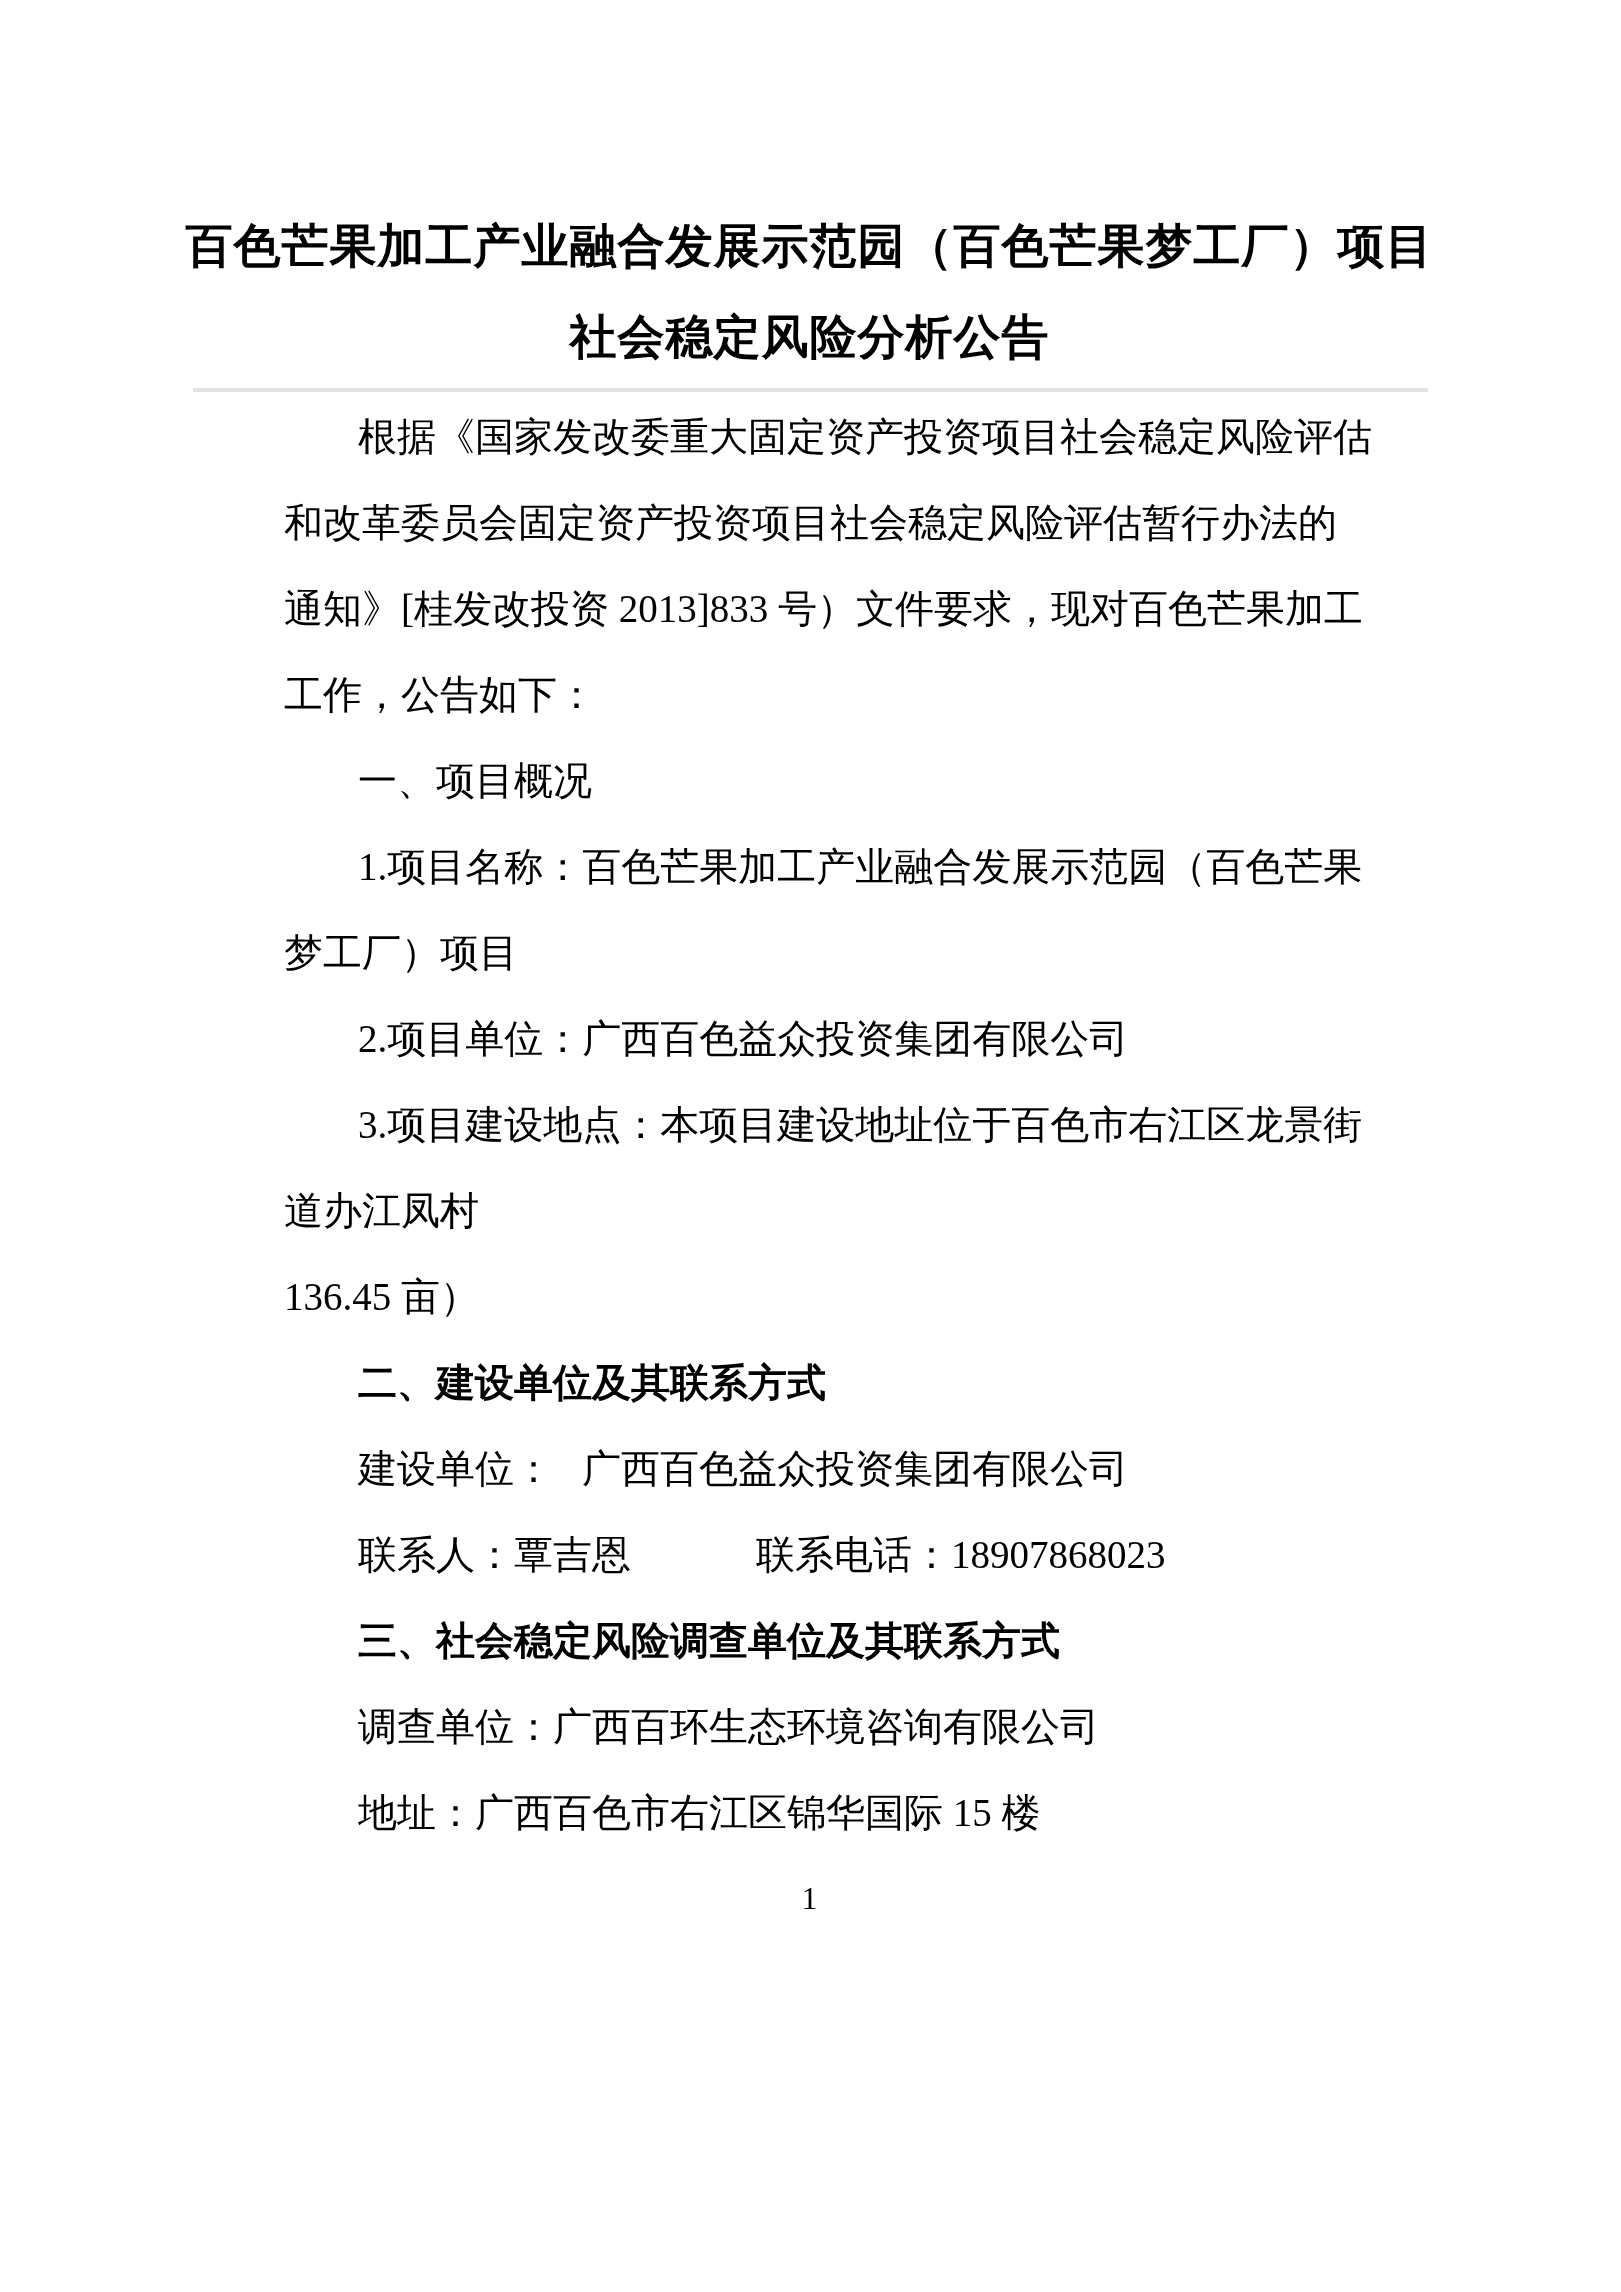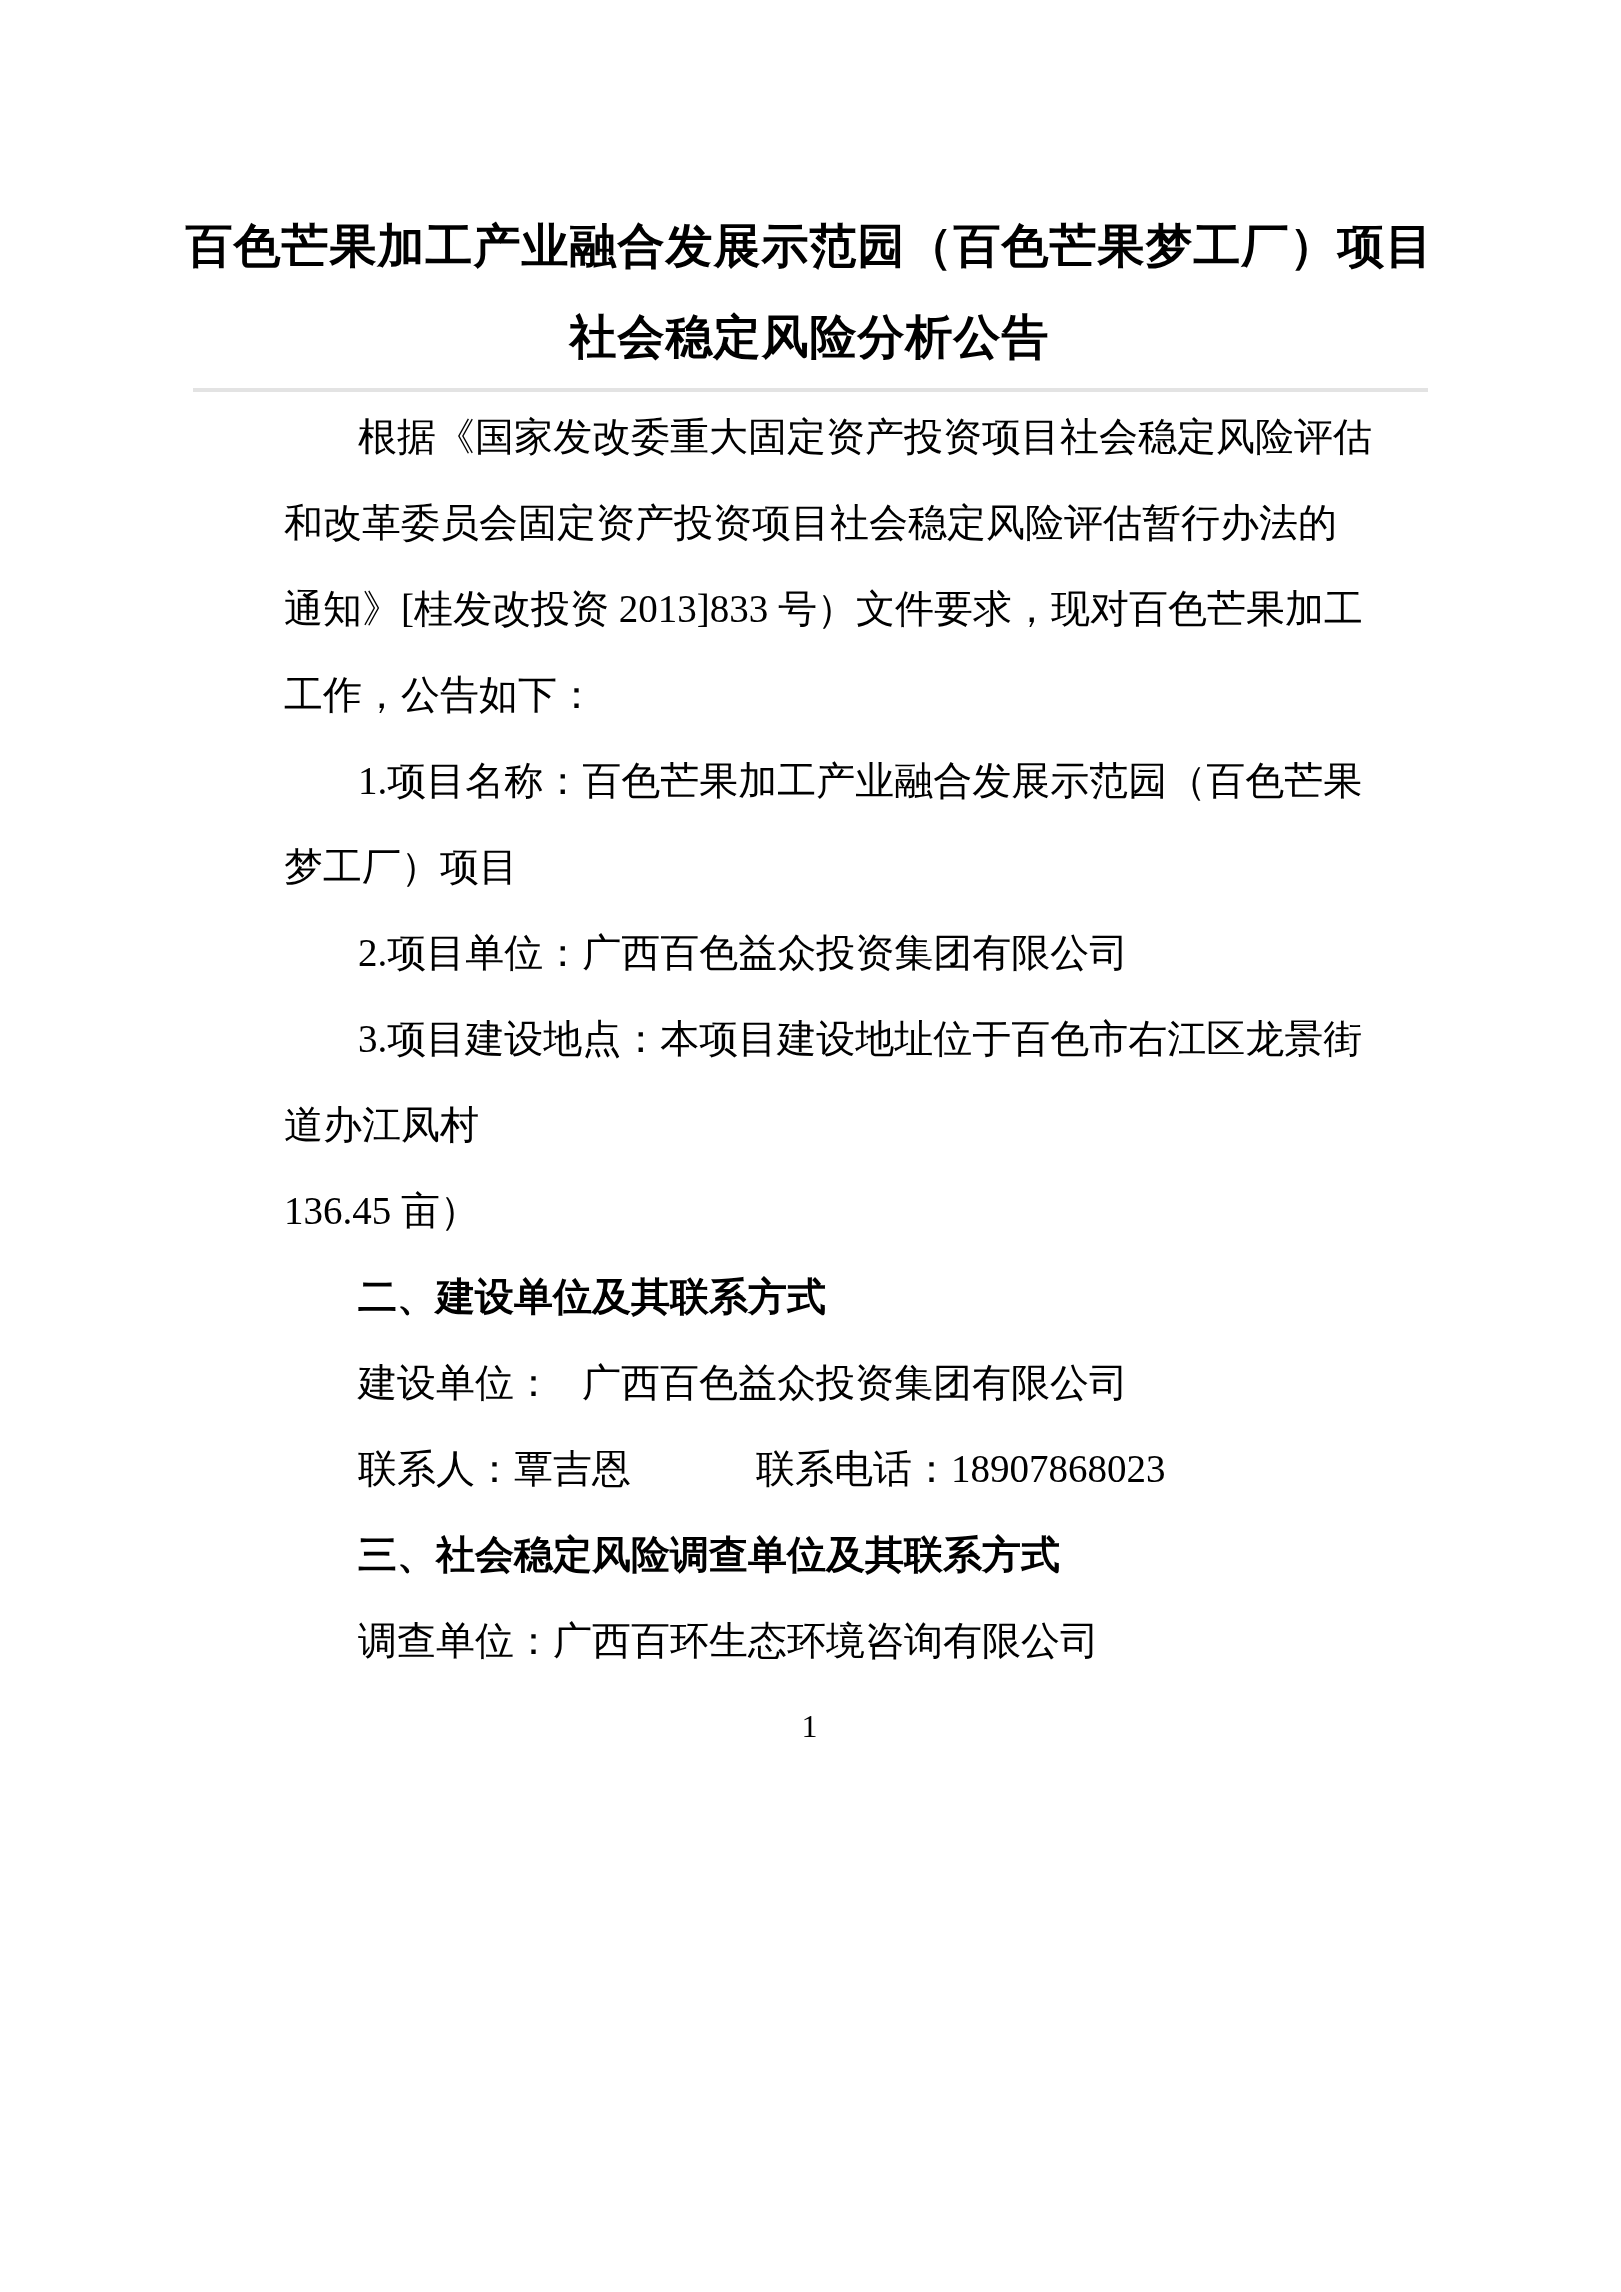--- a/index.html
+++ b/index.html
@@ -62,36 +62,38 @@
 
   <div class="divider"></div>
 
   <div class="body-text">
 
     <div class="line indent">根据《国家发改委重大固定资产投资项目社会稳定风险评估</div>
     <div class="line">和改革委员会固定资产投资项目社会稳定风险评估暂行办法的</div>
     <div class="line">通知》[桂发改投资 2013]833 号）文件要求，现对百色芒果加工</div>
     <div class="line">工作，公告如下：</div>
 
+    <div class="line indent">一、项目概况</div>
     <div class="line indent">1.项目名称：百色芒果加工产业融合发展示范园（百色芒果</div>
     <div class="line">梦工厂）项目</div>
     <div class="line indent">2.项目单位：广西百色益众投资集团有限公司</div>
     <div class="line indent">3.项目建设地点：本项目建设地址位于百色市右江区龙景街</div>
     <div class="line">道办江凤村</div>
     <div class="line">136.45 亩）</div>
 
     <div class="line indent bold">二、建设单位及其联系方式</div>
     <div class="line indent">
       <span>建设单位：</span><span class="val-gap">广西百色益众投资集团有限公司</span>
     </div>
     <div class="line indent">
       <span>联系人：覃吉恩</span><span class="wide-gap">联系电话：18907868023</span>
     </div>
 
     <div class="line indent bold">三、社会稳定风险调查单位及其联系方式</div>
     <div class="line indent">调查单位：广西百环生态环境咨询有限公司</div>
+    <div class="line indent">地址：广西百色市右江区锦华国际 15 楼</div>
 
   </div>
 
   <div class="page-footer">1</div>
 
 </div>
 
 
 </body></html>

